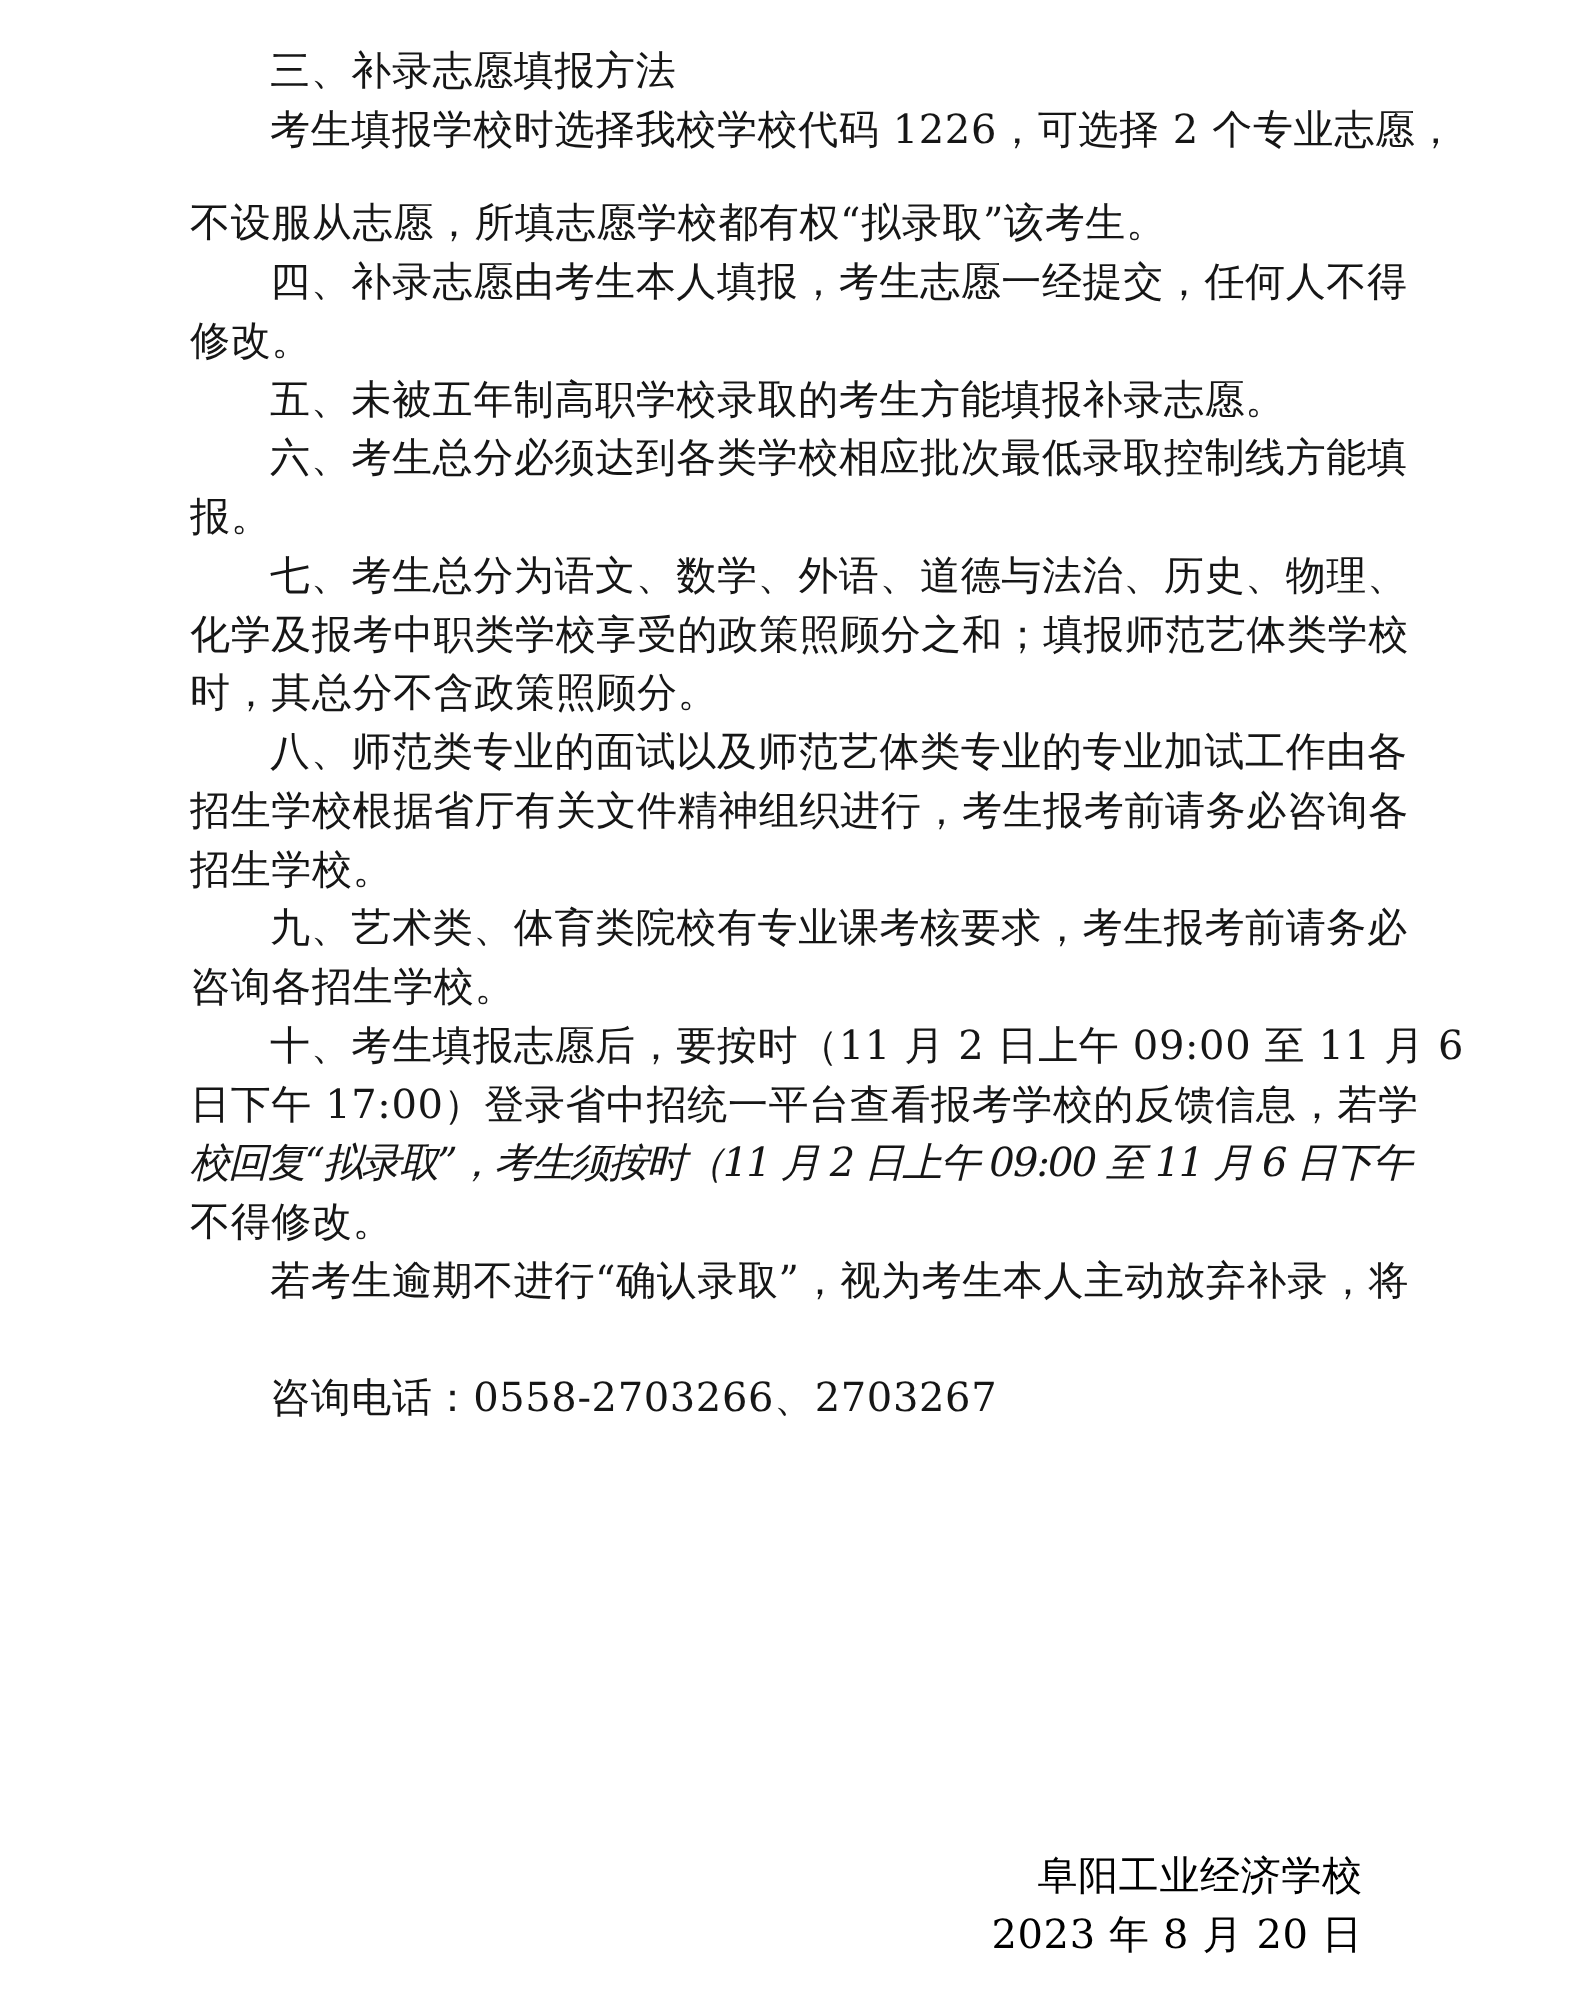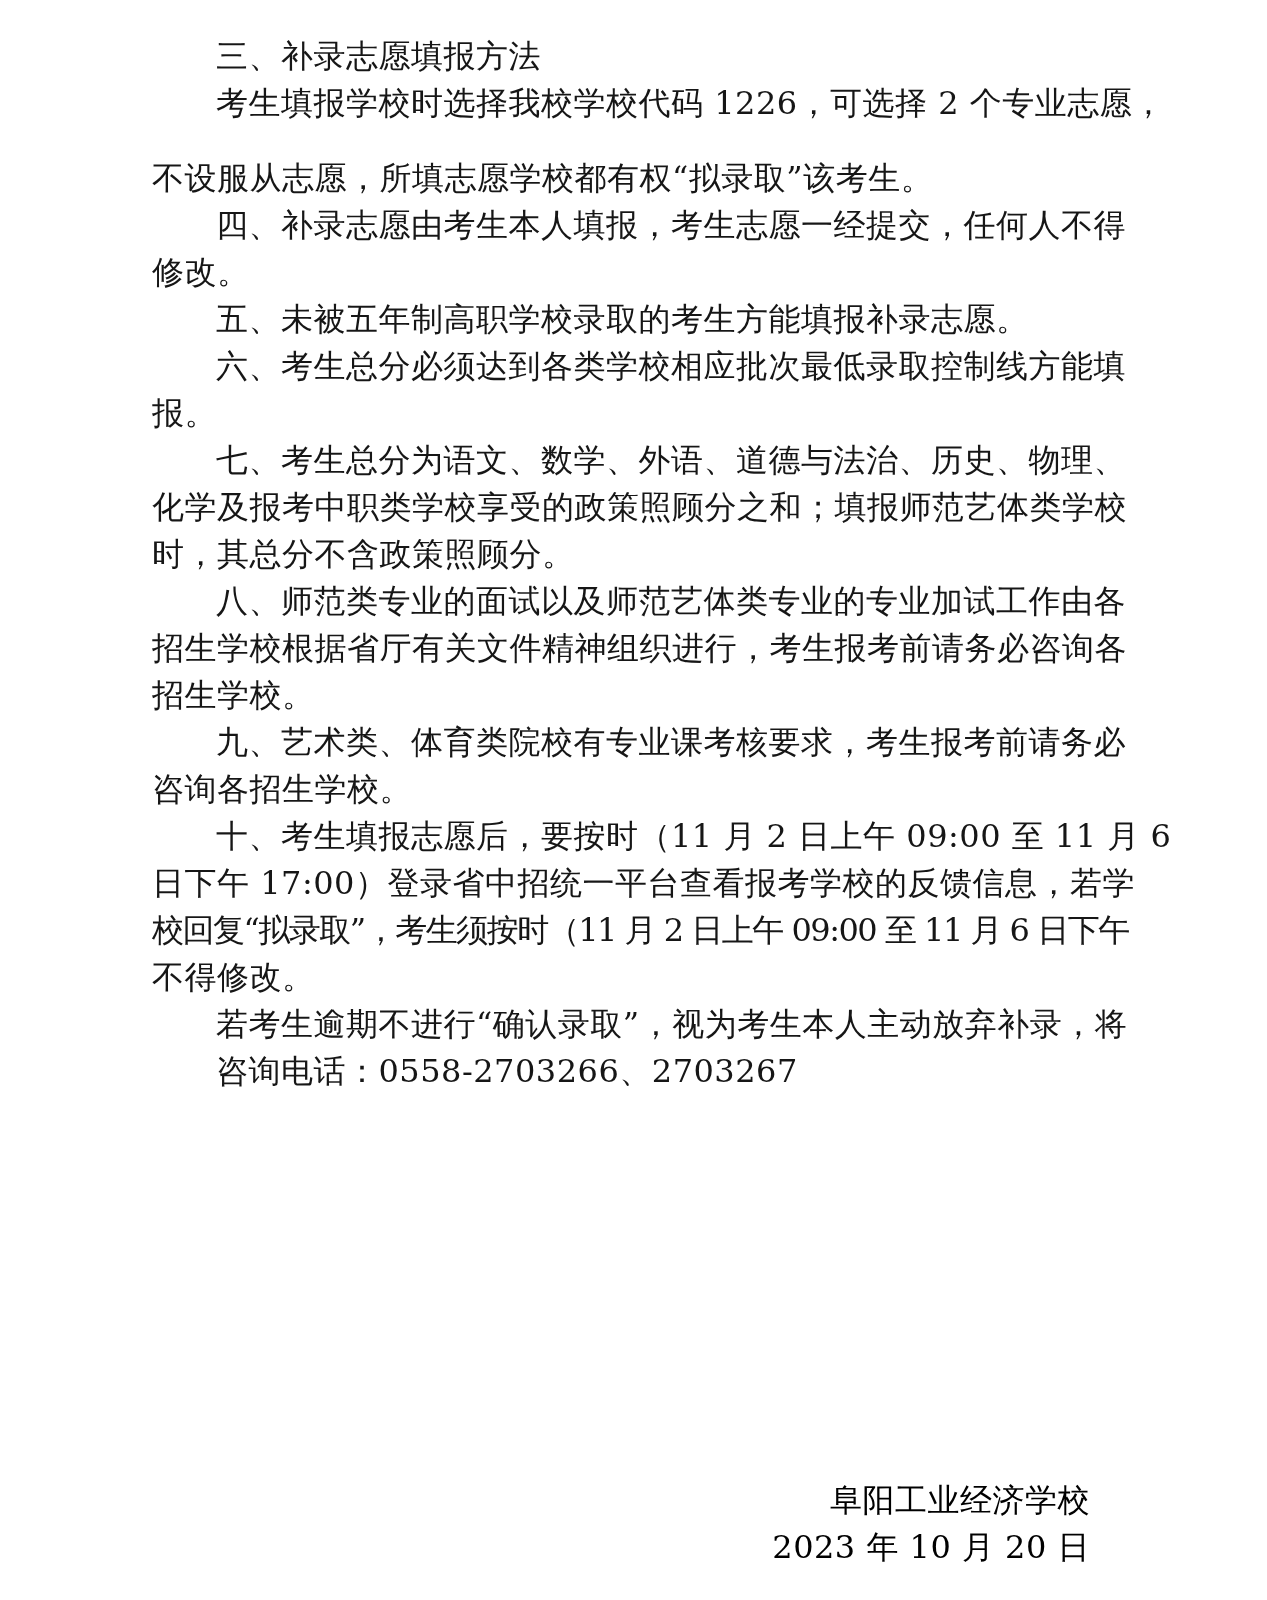--- a/index.html
+++ b/index.html
@@ -35,23 +35,25 @@
     white-space: nowrap;
     letter-spacing: 0.5px;
   }
   .indent {
     padding-left: 64px;
   }
   .gap-before {
     margin-top: 28px;
   }
   .blank-before {
+    margin-top: 47px;
   }
   .condensed {
     letter-spacing: -1.5px;
+    font-style: italic;
   }
   .signature {
     position: absolute;
     left: 152px;
     top: 1477px;
     width: 958px;
     text-align: right;
     padding-right: 20px;
     box-sizing: border-box;
     color: #000000;
@@ -85,16 +87,16 @@
     <div class="line indent">十、考生填报志愿后，要按时（11 月 2 日上午 09:00 至 11 月 6</div>
     <div class="line">日下午 17:00）登录省中招统一平台查看报考学校的反馈信息，若学</div>
     <div class="line condensed">校回复“拟录取”，考生须按时（11 月 2 日上午 09:00 至 11 月 6 日下午</div>
     <div class="line">不得修改。</div>
     <div class="line indent">若考生逾期不进行“确认录取”，视为考生本人主动放弃补录，将</div>
     <div class="line indent blank-before">咨询电话：0558-2703266、2703267</div>
   </div>
 
   <div class="signature">
     <div class="line">阜阳工业经济学校</div>
-    <div class="line">2023 年 10 月 20 日</div>
+    <div class="line">2023 年 8 月 20 日</div>
   </div>
 
 </div>
 
 </body></html>

